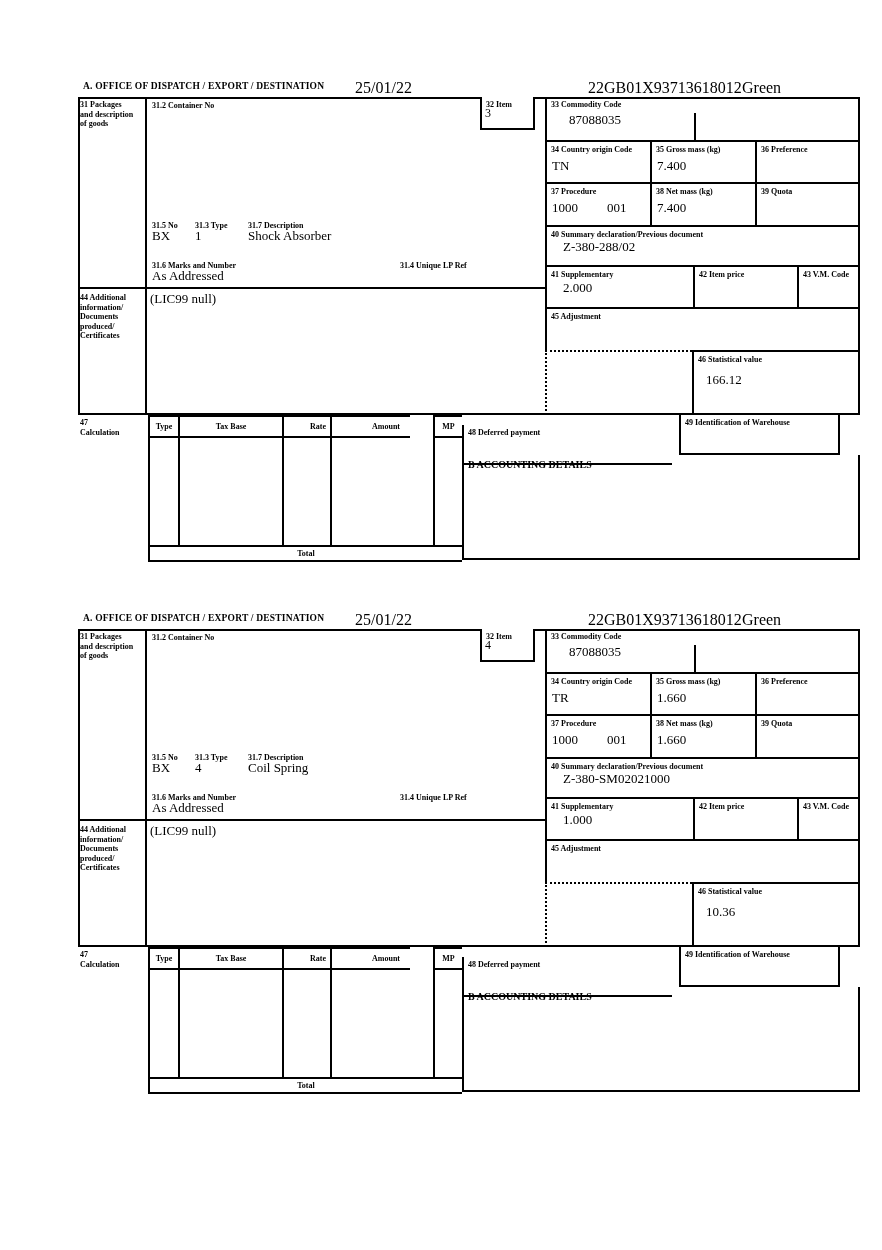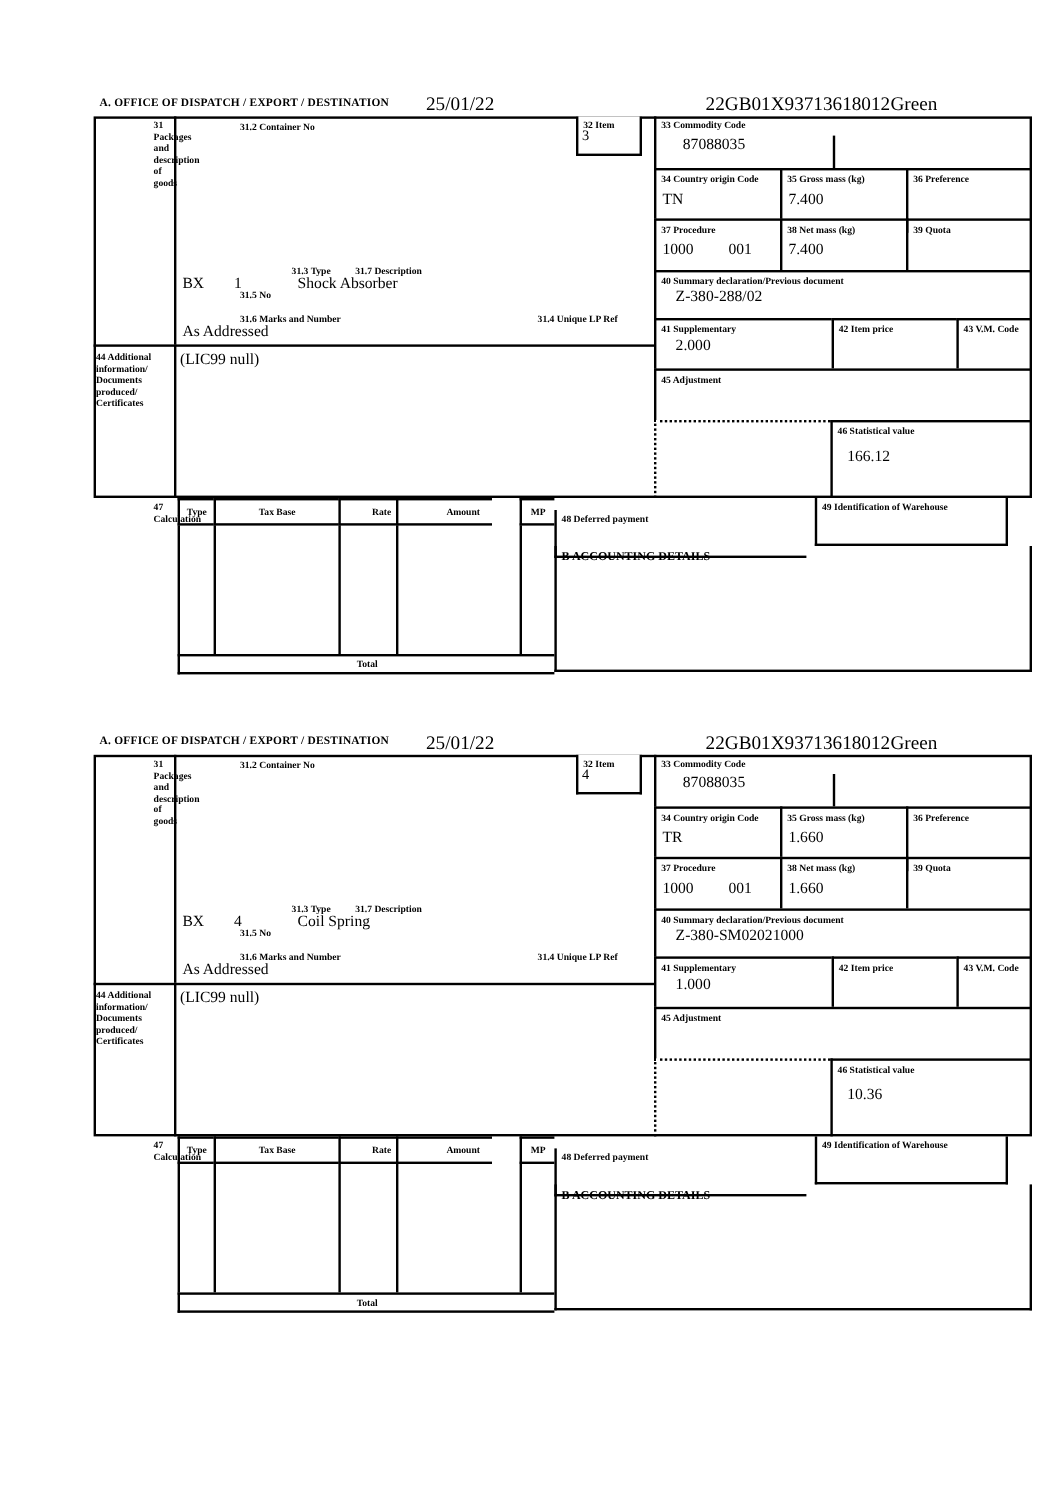--- a/index.html
+++ b/index.html
@@ -11,21 +11,21 @@
   .sec { position:absolute; left:0; width:882px; height:500px; }
   .sec-1 { top:75px; }
   .sec-2 { top:607px; }
 
   .abs { position:absolute; }
   .bx  { position:absolute; border:0 solid #000; }
 
   
   .hof { font-size:9.5px; font-weight:bold; letter-spacing:.2px; white-space:nowrap; }
   .hvl { font-size:16px; white-space:nowrap; }
-  .sl  { font-size:8px; font-weight:bold; line-height:9.5px;padding-left:48px; }
+  .sl  { font-size:8px; font-weight:bold; line-height:9.5px; }
   .pad { display:block; padding:3px 3px 0 4px; }
   .val { font-size:13px; line-height:14px; white-space:nowrap; }
 
   
   .h-office  { left:83px;  top:6px; }
   .h-date    { left:355px; top:4px; }
   .h-ref     { left:588px; top:4px; }
   .h-channel { left:742px; top:4px; }
 
   
@@ -84,21 +84,21 @@
   .vdiv { left:147px; top:16px; width:2px; height:27px; background:#000; }
   .vstd { left:5px;  top:17px; }
   .vp2  { left:60px; top:17px; }
   .v40  { left:16px; top:13px; }
   .v41  { left:16px; top:14px; }
   .v46  { left:12px; top:21px; }
   .v32  { left:3px;  top:10px; font-size:12px; line-height:13px; }
 
   
   .l312 { left:5px;   top:4px; }
-  .l315 { left:5px;   top:124px;margin-top:20px; }
+  .l315 { left:5px;   top:124px; }
   .l313 { left:48px;  top:124px; }
   .l317 { left:101px; top:124px; }
   .v315 { left:5px;   top:132px; }
   .v313 { left:48px;  top:132px; }
   .v317 { left:101px; top:132px; }
   .l316 { left:5px;   top:164px; }
   .l314 { left:253px; top:164px; }
   .v316 { left:5px;   top:172px; }
   .v44x { left:3px;   top:3px; }
 </style>

